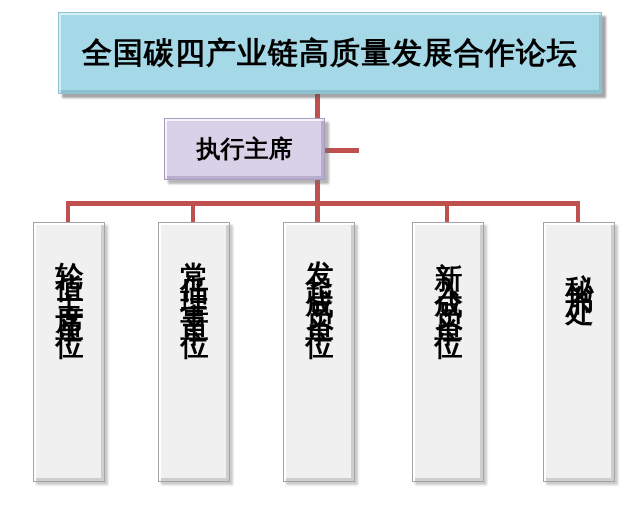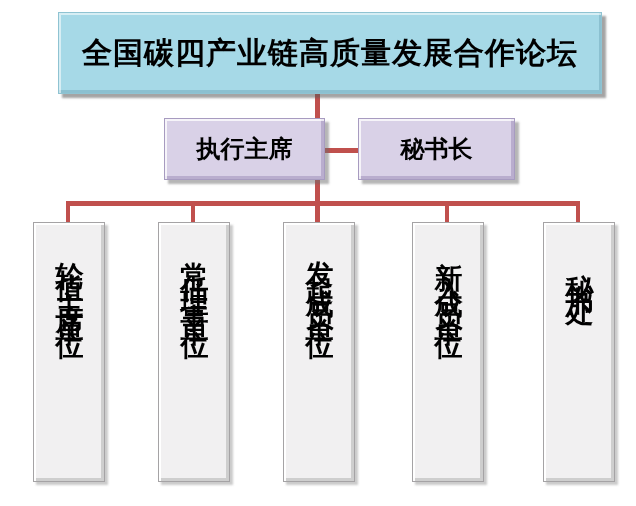--- a/index.html
+++ b/index.html
@@ -86,23 +86,20 @@
   <div class="line drop drop4"></div>
   <div class="line drop drop5"></div>
 
   <div class="top-box">
     <div class="top-title">全国碳四产业链高质量发展合作论坛</div>
   </div>
 
   <div class="mid-box mid-exec">
     <span>执行主席</span>
   </div>
-  <div class="mid-box mid-sec">
-    <span>秘书长</span>
-  </div>
 
   <div class="col-box col1">
     <span class="vtext">轮值主席单位</span>
   </div>
   <div class="col-box col2">
     <span class="vtext">常任理事单位</span>
   </div>
   <div class="col-box col3">
     <span class="vtext">发起成员单位</span>
   </div>

